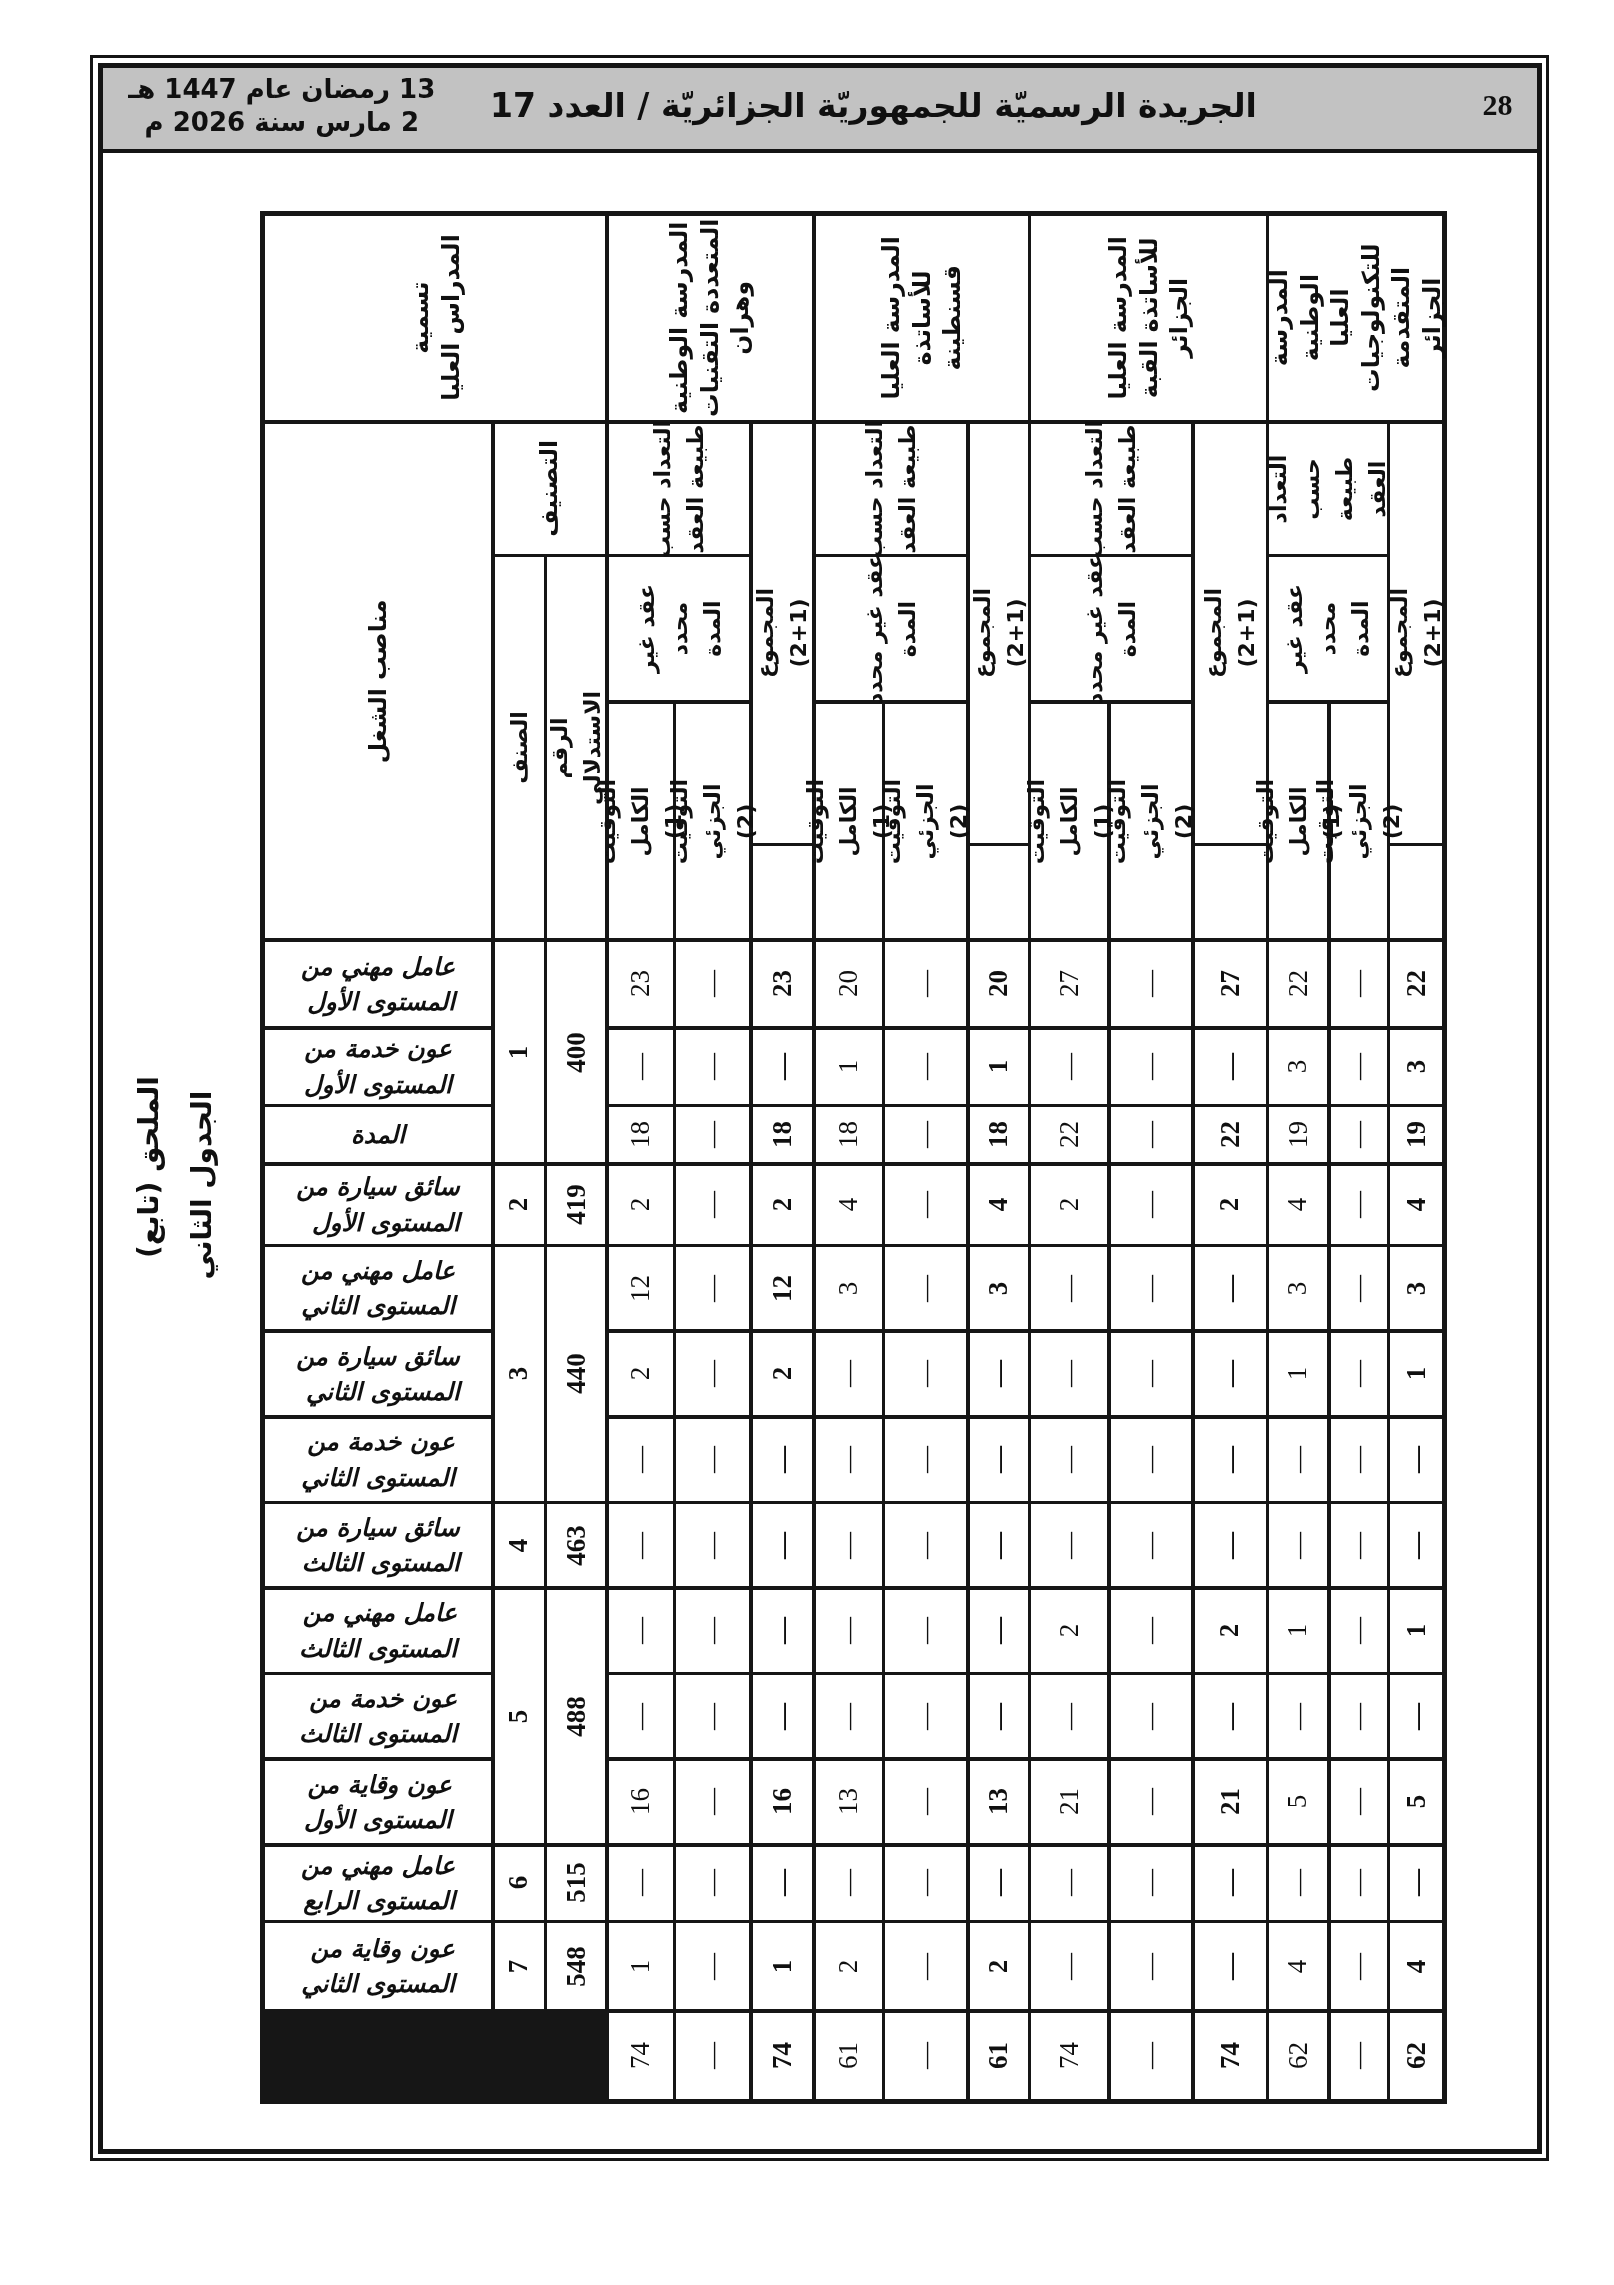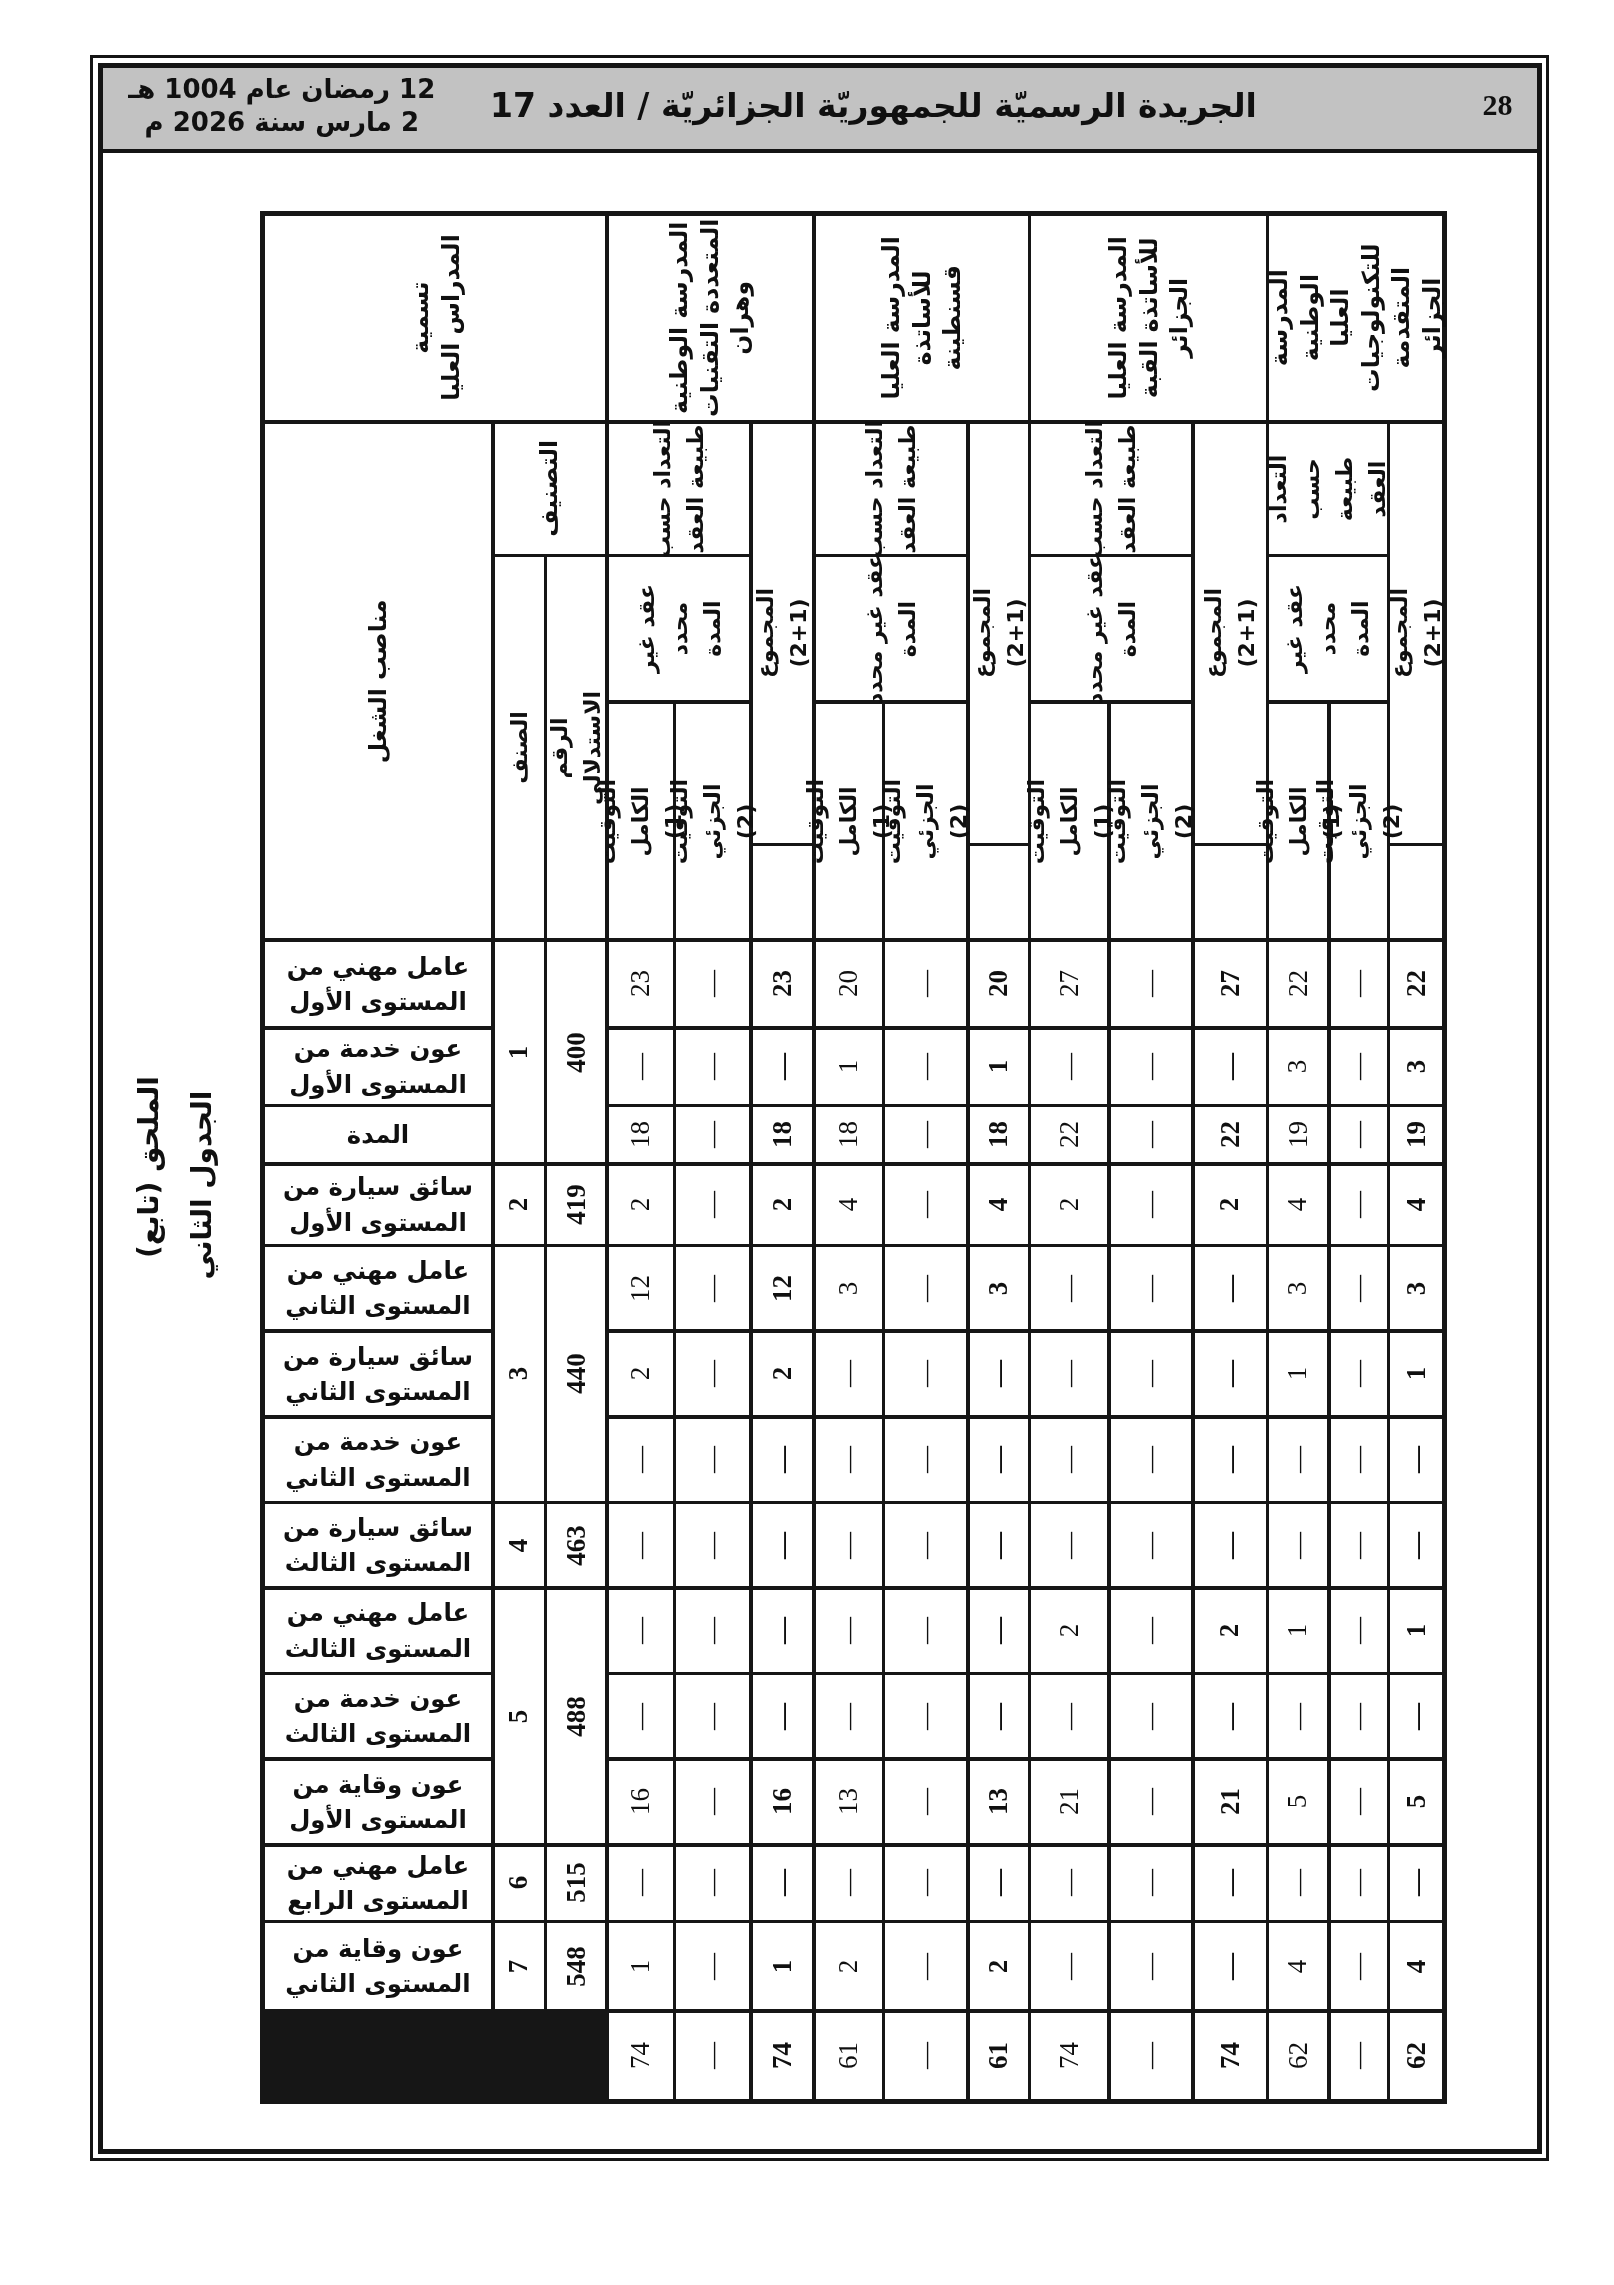--- a/index.html
+++ b/index.html
@@ -24,39 +24,39 @@
              font-weight:700;font-size:28px;white-space:nowrap;}
   
   #grid{position:absolute;left:260px;top:211px;display:grid;background:#161616;
         border:5.4px solid #161616;gap:3.6px;
         grid-template-columns:226px 49px 58px 64px 73px 59px 66px 81px 58px 76px 80px 71px 58px 56px 52px;
         grid-template-rows:204px 130px 143px 139px 92px 84px 74px 55px 78px 82px 82px 82px 82px 82px 82px 82px 73px 86px 86px;}
   .cell{background:#ffffff;display:flex;align-items:center;justify-content:center;
         overflow:visible;min-width:0;min-height:0;}
   .rt{display:inline-block;transform:rotate(-90deg);white-space:pre-line;
       text-align:center;line-height:1.3;}
-  .hz{display:inline-block;white-space:pre-line;text-align:center;line-height:1.45;}
+  .hz{display:inline-block;white-space:pre-line;line-height:1.45;font-style:italic;}
   .ar{font-family:"DejaVu Sans",sans-serif;font-weight:700;direction:rtl;}
   .f26{font-size:23.5px;}
   .f24{font-size:22px;line-height:1.5;}
   .job{font-size:24.4px;}
   .tlabel{font-size:27px;}
   .num{font-family:"Liberation Serif","DejaVu Serif",serif;font-size:27px;font-weight:400;}
   .numb{font-family:"Liberation Serif","DejaVu Serif",serif;font-size:27px;font-weight:700;}
 </style>
 </head>
 <body>
 
 <div id="page">
 
   <div class="frame-outer">
     <div class="frame-inner">
       <div class="masthead">
         <div class="dates">
-          <div>12 رمضان عام 1004 هـ</div>
+          <div>13 رمضان عام 1447 هـ</div>
           <div>2 مارس سنة 2026 م</div>
         </div>
         <div class="m-title">الجريدة الرسميّة للجمهوريّة الجزائريّة / العدد 17</div>
         <div class="pagenum">28</div>
       </div>
     </div>
   </div>
 
   <div class="sidelabel" style="left:2.7px;top:1147px;">الملحق (تابع)</div>
   <div class="sidelabel" style="left:56px;top:1165px;">الجدول الثاني</div>

